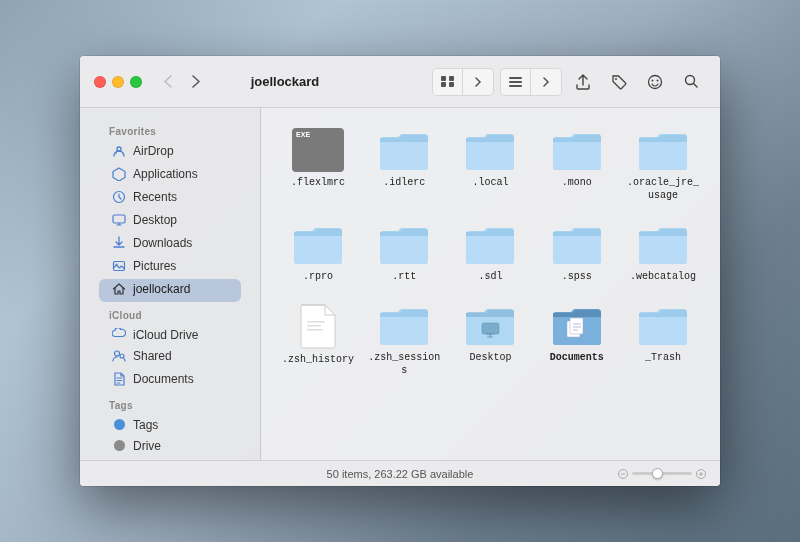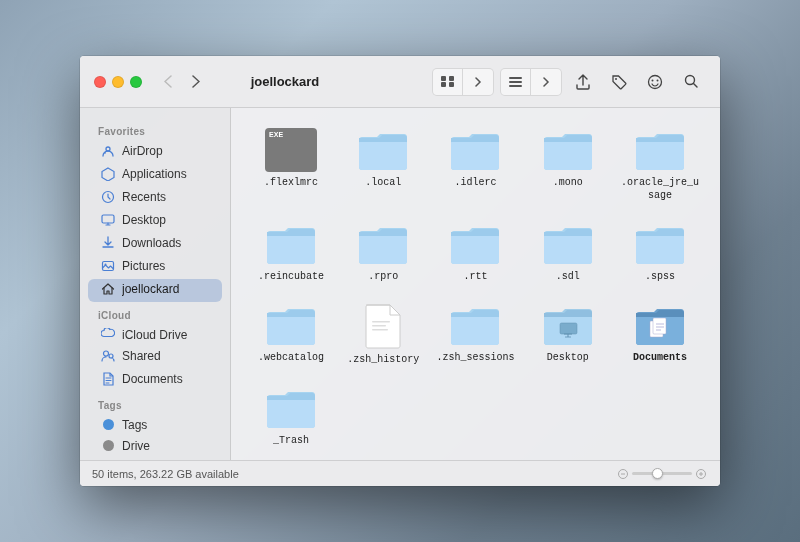--- a/index.html
+++ b/index.html
@@ -126,24 +126,24 @@
 
     
     .finder-body {
       display: flex;
       flex: 1;
       overflow: hidden;
     }
 
     
     .sidebar {
-      width: 151px;
+      width: 181px;
       background: rgba(230, 230, 232, 0.95);
       border-right: 1px solid rgba(0,0,0,0.12);
-      padding: 10px 4px;
+      padding: 10px 15px;
       overflow-y: auto;
       flex-shrink: 0;
     }
 
     .sidebar-section-label {
       font-size: 10px;
       font-weight: 600;
       color: #888;
       padding: 8px 14px 4px 14px;
       letter-spacing: 0.3px;
@@ -225,20 +225,21 @@
       font-family: Liberation Mono, monospace;
     }
     .file-name.bold { font-weight: 700; }
 
     
     .status-bar {
       height: 26px;
       border-top: 1px solid rgba(0,0,0,0.12);
       display: flex;
       align-items: center;
+      justify-content: center;
       background: rgba(235,235,237,0.98);
       font-size: 11px;
       color: #555;
       flex-shrink: 0;
       position: relative;
       padding: 0 12px;
     }
 
     .status-slider {
       position: absolute;
@@ -501,58 +502,50 @@
           </div>
           <span class="file-name">.flexlmrc</span>
         </div>
 
         <div class="file-item">
           <svg class="folder-svg" viewBox="0 0 52 44" fill="none">
             <path d="M2 12C2 10.3 3.3 9 5 9H20L23 6H47C48.7 6 50 7.3 50 9V39C50 40.7 48.7 42 47 42H5C3.3 42 2 40.7 2 39V12Z" fill="#a8d4f0"></path>
             <path d="M2 15C2 13.3 3.3 12 5 12H47C48.7 12 50 13.3 50 15V39C50 40.7 48.7 42 47 42H5C3.3 42 2 40.7 2 39V15Z" fill="#b8dcf8"></path>
             <path d="M2 10H22L25 7H47C48.7 7 50 8.3 50 10V14H2V10Z" fill="#9ccbec"></path>
           </svg>
+          <span class="file-name">.idlerc</span>
+        </div>
+
+        <div class="file-item">
+          <svg class="folder-svg" viewBox="0 0 52 44" fill="none">
+            <path d="M2 12C2 10.3 3.3 9 5 9H20L23 6H47C48.7 6 50 7.3 50 9V39C50 40.7 48.7 42 47 42H5C3.3 42 2 40.7 2 39V12Z" fill="#a8d4f0"></path>
+            <path d="M2 15C2 13.3 3.3 12 5 12H47C48.7 12 50 13.3 50 15V39C50 40.7 48.7 42 47 42H5C3.3 42 2 40.7 2 39V15Z" fill="#b8dcf8"></path>
+            <path d="M2 10H22L25 7H47C48.7 7 50 8.3 50 10V14H2V10Z" fill="#9ccbec"></path>
+          </svg>
           <span class="file-name">.local</span>
         </div>
 
         <div class="file-item">
           <svg class="folder-svg" viewBox="0 0 52 44" fill="none">
             <path d="M2 12C2 10.3 3.3 9 5 9H20L23 6H47C48.7 6 50 7.3 50 9V39C50 40.7 48.7 42 47 42H5C3.3 42 2 40.7 2 39V12Z" fill="#a8d4f0"></path>
             <path d="M2 15C2 13.3 3.3 12 5 12H47C48.7 12 50 13.3 50 15V39C50 40.7 48.7 42 47 42H5C3.3 42 2 40.7 2 39V15Z" fill="#b8dcf8"></path>
             <path d="M2 10H22L25 7H47C48.7 7 50 8.3 50 10V14H2V10Z" fill="#9ccbec"></path>
           </svg>
-          <span class="file-name">.idlerc</span>
-        </div>
-
-        <div class="file-item">
-          <svg class="folder-svg" viewBox="0 0 52 44" fill="none">
-            <path d="M2 12C2 10.3 3.3 9 5 9H20L23 6H47C48.7 6 50 7.3 50 9V39C50 40.7 48.7 42 47 42H5C3.3 42 2 40.7 2 39V12Z" fill="#a8d4f0"></path>
-            <path d="M2 15C2 13.3 3.3 12 5 12H47C48.7 12 50 13.3 50 15V39C50 40.7 48.7 42 47 42H5C3.3 42 2 40.7 2 39V15Z" fill="#b8dcf8"></path>
-            <path d="M2 10H22L25 7H47C48.7 7 50 8.3 50 10V14H2V10Z" fill="#9ccbec"></path>
-          </svg>
           <span class="file-name">.mono</span>
         </div>
 
         <div class="file-item">
           <svg class="folder-svg" viewBox="0 0 52 44" fill="none">
             <path d="M2 12C2 10.3 3.3 9 5 9H20L23 6H47C48.7 6 50 7.3 50 9V39C50 40.7 48.7 42 47 42H5C3.3 42 2 40.7 2 39V12Z" fill="#a8d4f0"></path>
             <path d="M2 15C2 13.3 3.3 12 5 12H47C48.7 12 50 13.3 50 15V39C50 40.7 48.7 42 47 42H5C3.3 42 2 40.7 2 39V15Z" fill="#b8dcf8"></path>
             <path d="M2 10H22L25 7H47C48.7 7 50 8.3 50 10V14H2V10Z" fill="#9ccbec"></path>
           </svg>
           <span class="file-name">.oracle_jre_usage</span>
         </div>
 
-        <div class="file-item">
-          <svg class="folder-svg" viewBox="0 0 52 44" fill="none">
-            <path d="M2 12C2 10.3 3.3 9 5 9H20L23 6H47C48.7 6 50 7.3 50 9V39C50 40.7 48.7 42 47 42H5C3.3 42 2 40.7 2 39V12Z" fill="#a8d4f0"></path>
-            <path d="M2 15C2 13.3 3.3 12 5 12H47C48.7 12 50 13.3 50 15V39C50 40.7 48.7 42 47 42H5C3.3 42 2 40.7 2 39V15Z" fill="#b8dcf8"></path>
-            <path d="M2 10H22L25 7H47C48.7 7 50 8.3 50 10V14H2V10Z" fill="#9ccbec"></path>
-          </svg>
-          <span class="file-name">.reincubate</span>
-        </div>
 
         <div class="file-item">
           <svg class="folder-svg" viewBox="0 0 52 44" fill="none">
             <path d="M2 12C2 10.3 3.3 9 5 9H20L23 6H47C48.7 6 50 7.3 50 9V39C50 40.7 48.7 42 47 42H5C3.3 42 2 40.7 2 39V12Z" fill="#a8d4f0"></path>
             <path d="M2 15C2 13.3 3.3 12 5 12H47C48.7 12 50 13.3 50 15V39C50 40.7 48.7 42 47 42H5C3.3 42 2 40.7 2 39V15Z" fill="#b8dcf8"></path>
             <path d="M2 10H22L25 7H47C48.7 7 50 8.3 50 10V14H2V10Z" fill="#9ccbec"></path>
           </svg>
           <span class="file-name">.rpro</span>
         </div>
 

